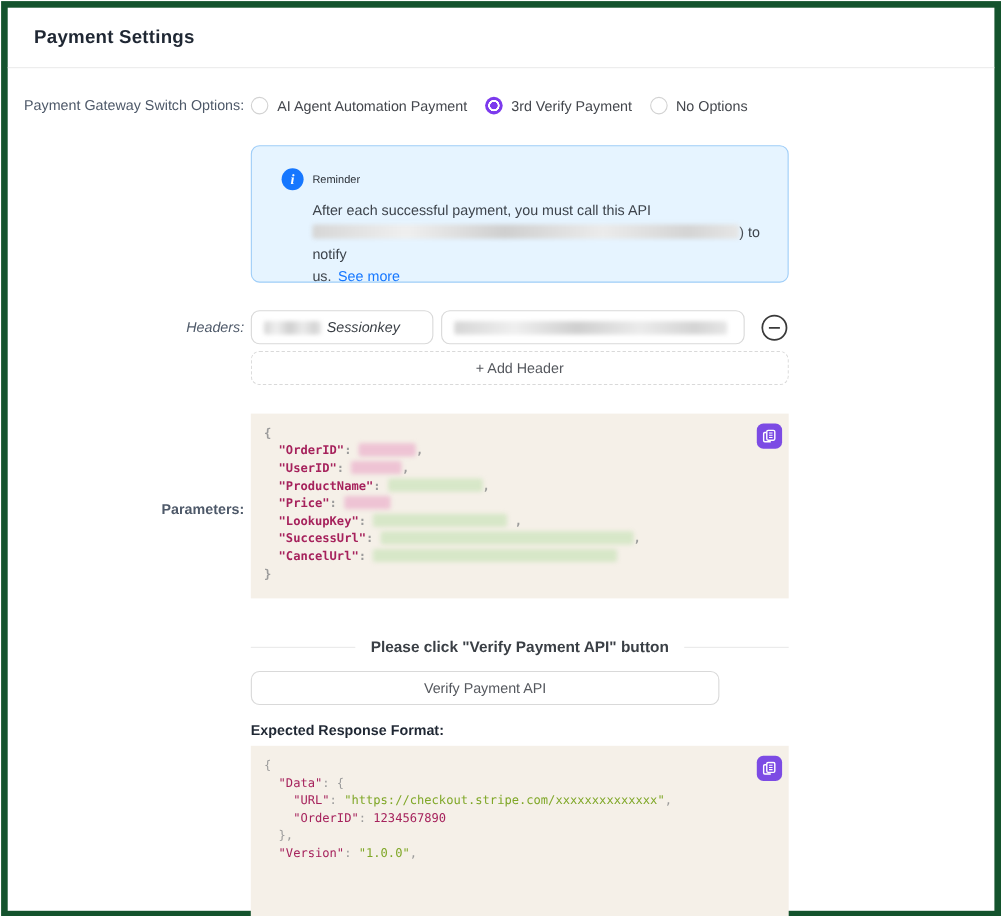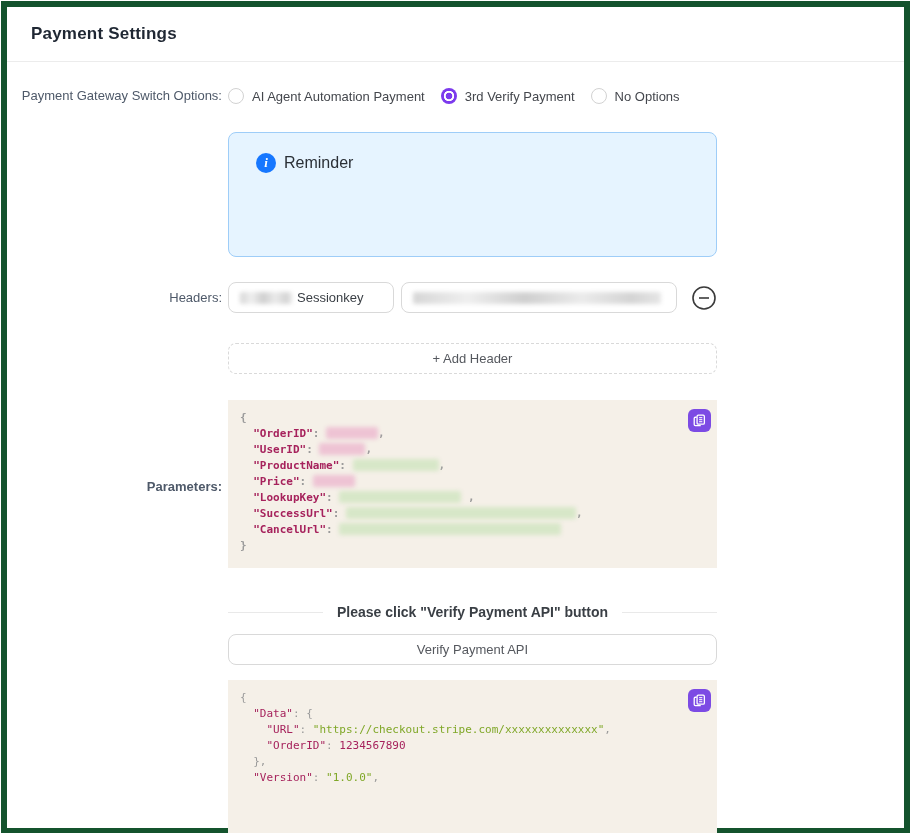--- a/index.html
+++ b/index.html
@@ -25,32 +25,32 @@
   .radio-label { font-size:13px; color:#44474d; white-space:nowrap; }
 
   
   .row-reminder { margin-bottom:25px; }
   .reminder { width:489px; height:125px; background:#e6f4ff; border:1px solid #9ecdf8; border-radius:8px;
               padding:20px 24px 0 27px; }
   .rem-head { display:flex; align-items:center; }
   .info-icon { width:20px; height:20px; border-radius:50%; background:#1677ff; color:#fff;
                font:italic 700 13px "Liberation Serif", serif; display:flex; align-items:center; justify-content:center;
                margin-right:8px; flex:0 0 20px; }
-  .rem-title { font-size:16px; color:#2a2f36; }
+  .rem-title { font-size:10px; color:#2a2f36; }
   .rem-body { margin-top:8px; padding-left:28px; font-size:13px; color:#3d434b; line-height:20px; }
   .rem-link { color:#1677ff; text-decoration:none; margin-left:6px; cursor:pointer; }
 
   
   .row-url { margin-bottom:23px; }
   .row-url .lbl, .row-headers .lbl { line-height:31px; }
   .req { color:#f5222d; margin-right:3px; }
   .input { height:31px; border:1px solid #d9d9d9; border-radius:8px; background:#fff;
            display:flex; align-items:center; padding:0 11px; }
   .input-full { width:489px; }
-  .row-headers { margin-bottom:30px; }
+  .row-headers { margin-bottom:6px;font-style:italic; }
   .hdr-wrap { display:flex; align-items:center; }
   .input-key { width:174px; }
   .input-val { width:291px; margin-left:7px; }
   .minus-btn { width:26px; height:26px; margin-left:14px; background:none; border:none; padding:0; cursor:pointer; display:flex; }
   .key-text { font-size:13px; color:#3a3f45; margin-left:5px; white-space:nowrap; }
 
   
   .blur { display:inline-block; height:12px; border-radius:2px; filter:blur(2px); }
   .blur.gray { background:linear-gradient(90deg,#d6d6d6,#efefef 22%,#cfcfcf 45%,#ebebeb 68%,#d4d4d4 88%,#e6e6e6); }
   .blur.pink { background:#eec3d4; }
@@ -70,21 +70,21 @@
   .codeblock.h2 { height:160px; }
   .code-line { font-family:"DejaVu Sans Mono", monospace; font-size:11px; line-height:16px; white-space:pre; }
   .k { color:#a6225c; } .s { color:#7fa727; } .n { color:#a6225c; } .p { color:#9b9b9b; }
   .copy-btn { position:absolute; top:9px; right:6px; width:23px; height:23px; border:none; border-radius:6px;
               background:#7c4be4; cursor:pointer; display:flex; align-items:center; justify-content:center; padding:0; }
 
   
   .divider { width:489px; margin-left:221px; display:flex; align-items:center; height:20px; margin-bottom:12px; }
   .divider::before, .divider::after { content:""; flex:1; height:1px; background:#e9e9e9; }
   .divider-text { padding:0 14px; font-size:14px; font-weight:600; color:#3a3f45; white-space:nowrap; }
-  .verify-btn { display:block; margin-left:221px; width:489px; height:31px; border:1px solid #d9d9d9; border-radius:8px;
+  .verify-btn { display:block; margin-left:221px; width:426px; height:31px; border:1px solid #d9d9d9; border-radius:8px;
                 background:#fff; font-size:13px; color:#55585e; cursor:pointer; margin-bottom:15px; }
   .resp-heading { margin-left:221px; font-size:13px; font-weight:700; color:#1f2733; margin-bottom:7px; }
   .resp-wrap { margin-left:221px; }
 </style>
 </head>
 <body>
 
 <div class="card">
   <div class="card-header">
     <div class="card-title">Payment Settings</div>
@@ -110,20 +110,25 @@
       </div>
     </div>
 
     <div class="row row-reminder">
       <div class="lbl"></div>
       <div class="fld">
         <div class="reminder">
           <div class="rem-head">
             <span class="info-icon">i</span>
             <span class="rem-title">Reminder</span>
+          </div>
+          <div class="rem-body">
+            <div>After each successful payment, you must call this API</div>
+            <div><span class="blur gray" style="width:388px;height:13px;vertical-align:-2px;"></span><span>) to notify</span></div>
+            <div><span>us.</span><a class="rem-link">See more</a></div>
           </div>
         </div>
       </div>
     </div>
 
 
     <div class="row row-headers">
       <div class="lbl">Headers:</div>
       <div class="fld hdr-wrap">
         <div class="input input-key">
@@ -174,20 +179,21 @@
         </div>
       </div>
     </div>
 
     <div class="divider">
       <span class="divider-text">Please click "Verify Payment API" button</span>
     </div>
 
     <button class="verify-btn">Verify Payment API</button>
 
+    <div class="resp-heading">Expected Response Format:</div>
     <div class="resp-wrap">
       <div class="codeblock h2">
         <button class="copy-btn">
           <svg width="13" height="13" viewBox="0 0 16 16">
             <rect x="5" y="1.5" width="9" height="11" rx="1.5" fill="none" stroke="#fff" stroke-width="1.6"></rect>
             <line x1="7.5" y1="4.5" x2="11.5" y2="4.5" stroke="#fff" stroke-width="1.3"></line>
             <line x1="7.5" y1="7" x2="11.5" y2="7" stroke="#fff" stroke-width="1.3"></line>
             <line x1="7.5" y1="9.5" x2="11.5" y2="9.5" stroke="#fff" stroke-width="1.3"></line>
             <path d="M4.5 4 H2.8 A1.3 1.3 0 0 0 1.5 5.3 V13 A1.3 1.3 0 0 0 2.8 14.3 H9.5" fill="none" stroke="#fff" stroke-width="1.6"></path>
           </svg>

